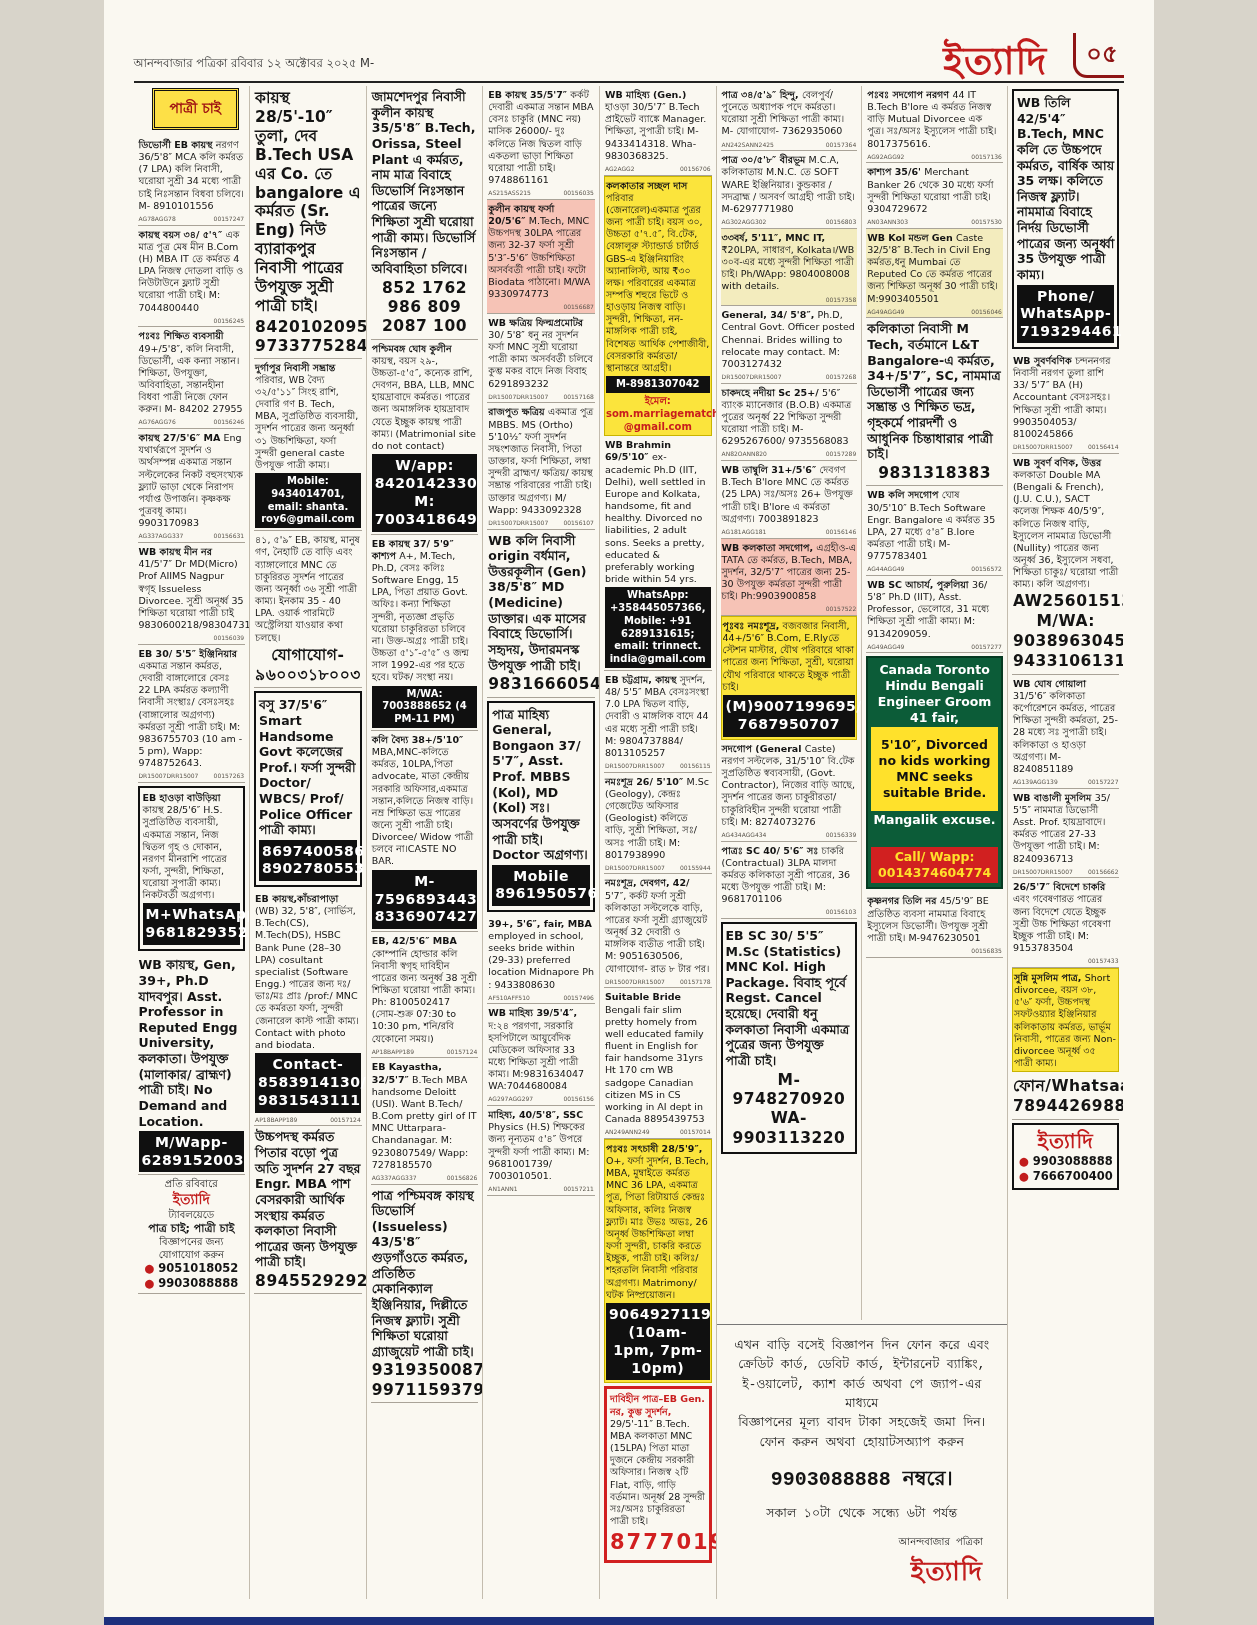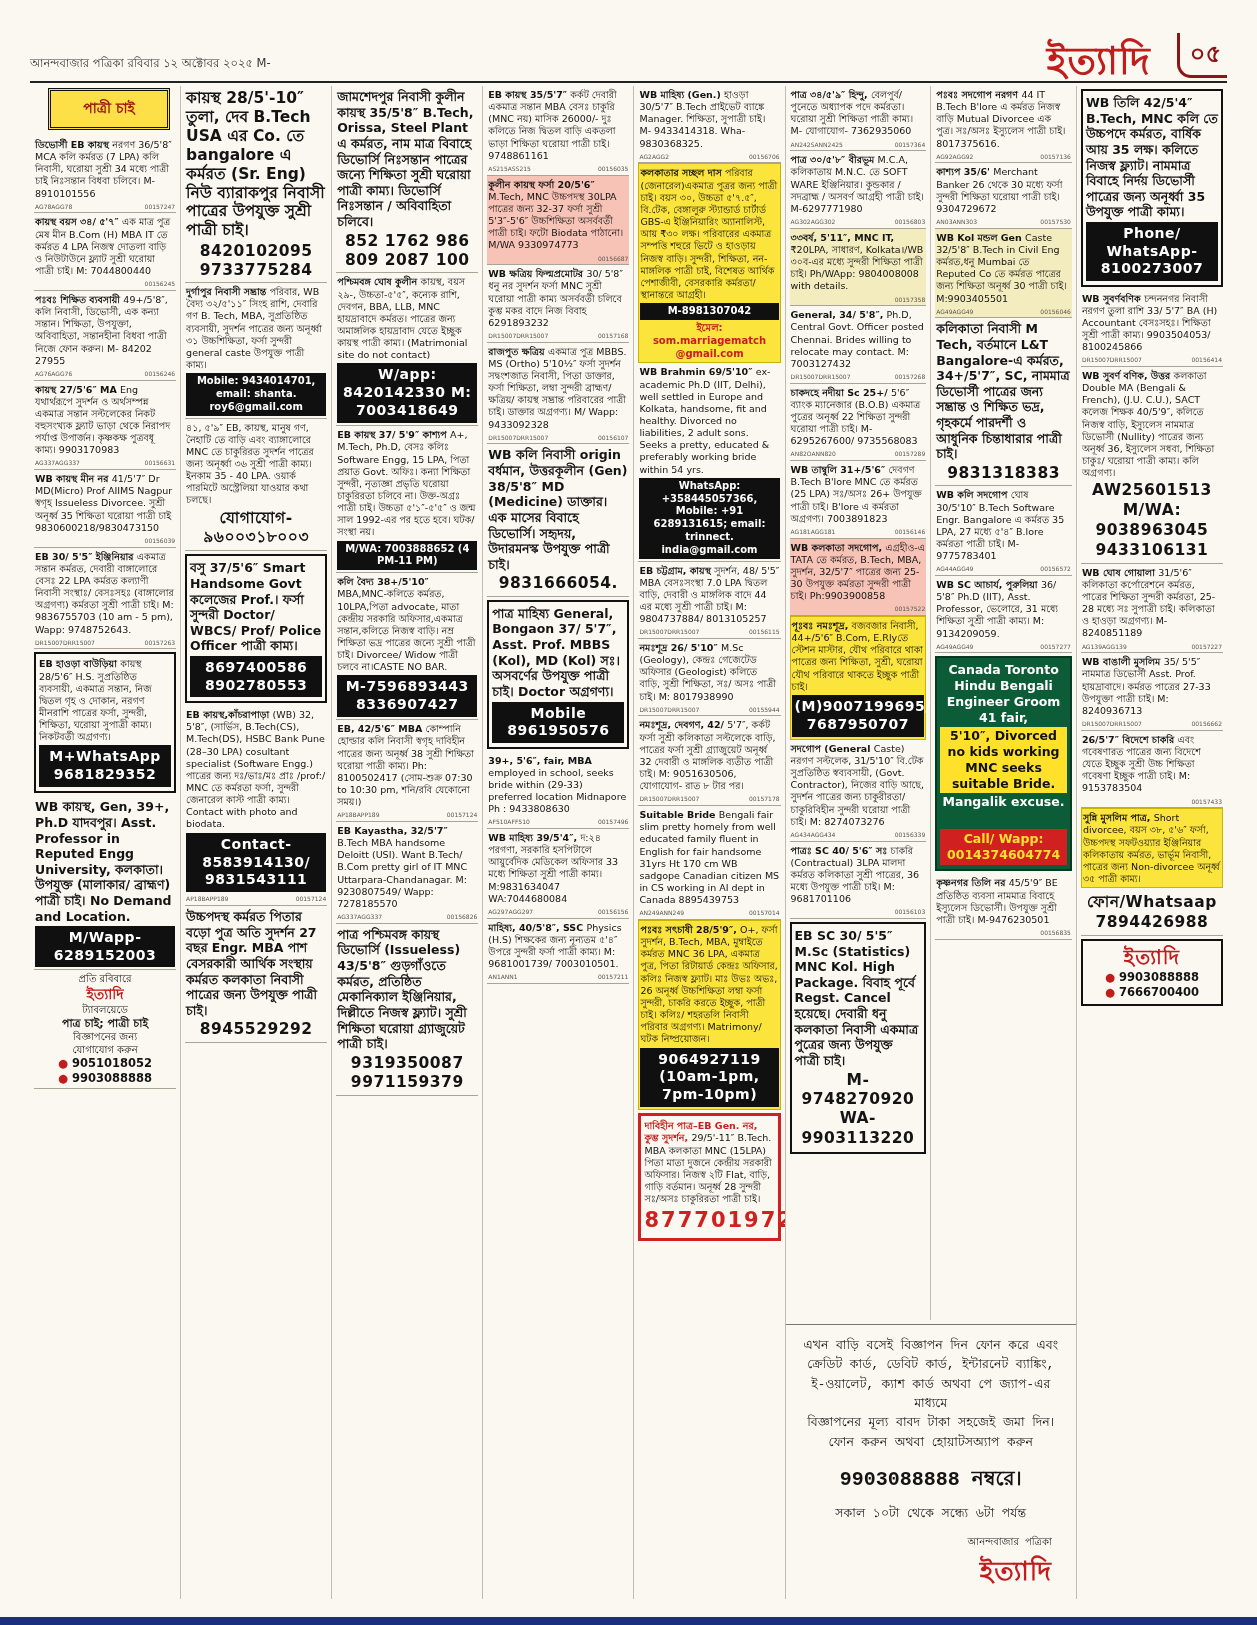--- a/index.html
+++ b/index.html
@@ -1,16 +1,16 @@
 <!DOCTYPE html>
 <html><head>
 <meta charset="utf-8">
 <style>
   html,body{margin:0;padding:0;background:#d8d4ca;}
-  .page{position:relative;width:1257px;height:1625px;margin:0 auto;background:#faf8f1;
+  .page{position:relative;width:1050px;height:1625px;margin:0 auto;background:#faf8f1;
         font-family:"DejaVu Sans","Liberation Sans",sans-serif;color:#141414;overflow:hidden;}
   
   .hdr{position:absolute;top:26px;left:30px;right:30px;height:52px;
        border-bottom:2.5px solid #222;display:flex;justify-content:space-between;align-items:flex-end;padding-bottom:3px;}
   .hdr-date{font-size:11.5px;color:#333;padding-bottom:4px;}
   .hdr-right{display:flex;align-items:flex-end;gap:26px;}
   .masthead{color:#c21d1d;font-size:38px;font-weight:bold;line-height:.9;letter-spacing:1px;}
   .pageno{color:#8e1515;font-size:24px;font-weight:bold;border-bottom:3px solid #8e1515;
           border-left:3px solid #8e1515;border-radius:0 0 0 14px;padding:2px 6px 0 10px;}
   
@@ -37,21 +37,21 @@
   .v-green{background:#0c5c38;border:2px solid #063a22;padding:4px 3px;margin:3px 0;}
   .contact{display:block;text-align:center;margin-top:2px;}
   .contact.bigbold{font-weight:bold;font-size:15.5px;letter-spacing:.5px;}
   .contact.invert{background:#101010;color:#fff;font-weight:bold;font-size:10px;padding:2px 3px;}
   .contact.biginvert{background:#101010;color:#fff;font-weight:bold;font-size:14px;padding:3px 3px;letter-spacing:.5px;}
   .contact.redbig{color:#d12020;font-weight:bold;font-size:21px;letter-spacing:2px;}
   .contact.redbold{color:#c81d1d;font-weight:bold;font-size:10px;}
   .ad-code{display:flex;justify-content:space-between;font-size:6px;color:#5a554c;margin-top:3px;}
   
   .p-gwhite{color:#fff;font-weight:bold;font-size:12.5px;text-align:center;}
-  .p-gyellow{background:#ffe12b;color:#111;font-weight:bold;font-size:12.5px;text-align:center;padding:1px 2px;margin:1px 0;}
+  .p-gyellow{background:#ffe12b;color:#111;font-weight:bold;font-size:12.5px;text-align:center;padding:10px 2px;margin:1px 0;}
   .p-gred{background:#d12020;color:#ffe12b;font-weight:bold;font-size:12.5px;text-align:center;padding:2px;margin-top:19px;}
   .p-c{text-align:center;font-size:10px;}
   .p-cb{text-align:center;font-size:11px;font-weight:bold;}
   .p-redlogo{color:#c21d1d;font-weight:bold;font-size:20px;text-align:center;letter-spacing:1px;}
   .p-redlogo-sm{color:#c21d1d;font-weight:bold;font-size:14px;text-align:center;}
   .p-bullet{text-align:center;font-weight:bold;font-size:11.5px;}
   .p-bullet::first-letter{color:#c21d1d;}
   
   .bottom-promo{border-top:1.5px solid #777;margin-top:4px;padding:12px 10px 4px;text-align:center;font-family:Liberation Mono, monospace;}
   .bp-line{font-size:12.5px;line-height:1.55;}
@@ -457,21 +457,21 @@
         <div class="bp-hours">সকাল ১০টা থেকে সন্ধ্যে ৬টা পর্যন্ত</div>
         <div class="bp-logo-wrap">
           <div class="bp-tag">আনন্দবাজার পত্রিকা</div>
           <div class="bp-logo">ইত্যাদি</div>
         </div>
       </div>
     </div>
     <div class="col">
         <div class="ad v-border big">
           <div class="ad-body"><span class="lead">WB তিলি 42/5'4″ </span>B.Tech, MNC কলি তে উচ্চপদে কর্মরত, বার্ষিক আয় 35 লক্ষ। কলিতে নিজস্ব ফ্ল্যাট। নামমাত্র বিবাহে নির্দয় ডিভোর্সী পাত্রের জন্য অনূর্ধ্বা 35 উপযুক্ত পাত্রী কাম্য।</div>
-          <div class="contact biginvert">Phone/ WhatsApp- 8100273007</div>
+          <div class="contact biginvert">Phone/ WhatsApp- 7193294461</div>
         </div>
         <div class="ad">
           <div class="ad-body"><span class="lead">WB সুবর্ণবণিক </span>চন্দননগর নিবাসী নরগণ তুলা রাশি 33/ 5'7″ BA (H) Accountant বেসঃসহঃ। শিক্ষিতা সুশ্রী পাত্রী কাম্য। 9903504053/ 8100245866</div>
           <div class="ad-code">
             <div>DR15007DRR15007</div>
             <div>00156414</div>
           </div>
         </div>
         <div class="ad">
           <div class="ad-body"><span class="lead">WB সুবর্ণ বণিক, উত্তর </span>কলকাতা Double MA (Bengali &amp; French), (J.U. C.U.), SACT কলেজ শিক্ষক 40/5'9″, কলিতে নিজস্ব বাড়ি, ইস্যুলেস নামমাত্র ডিভোর্সী (Nullity) পাত্রের জন্য অনূর্ধ্ব 36, ইস্যুলেস সধবা, শিক্ষিতা চাকুঃ/ ঘরোয়া পাত্রী কাম্য। কলি অগ্রগণ্য।</div>

